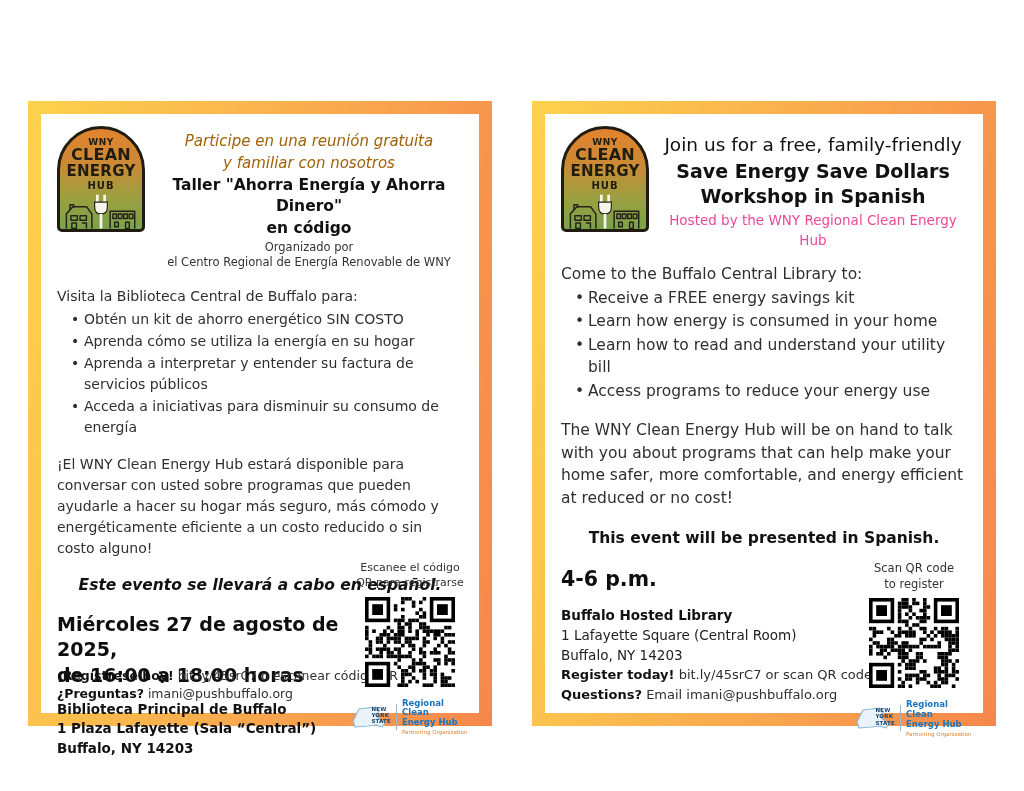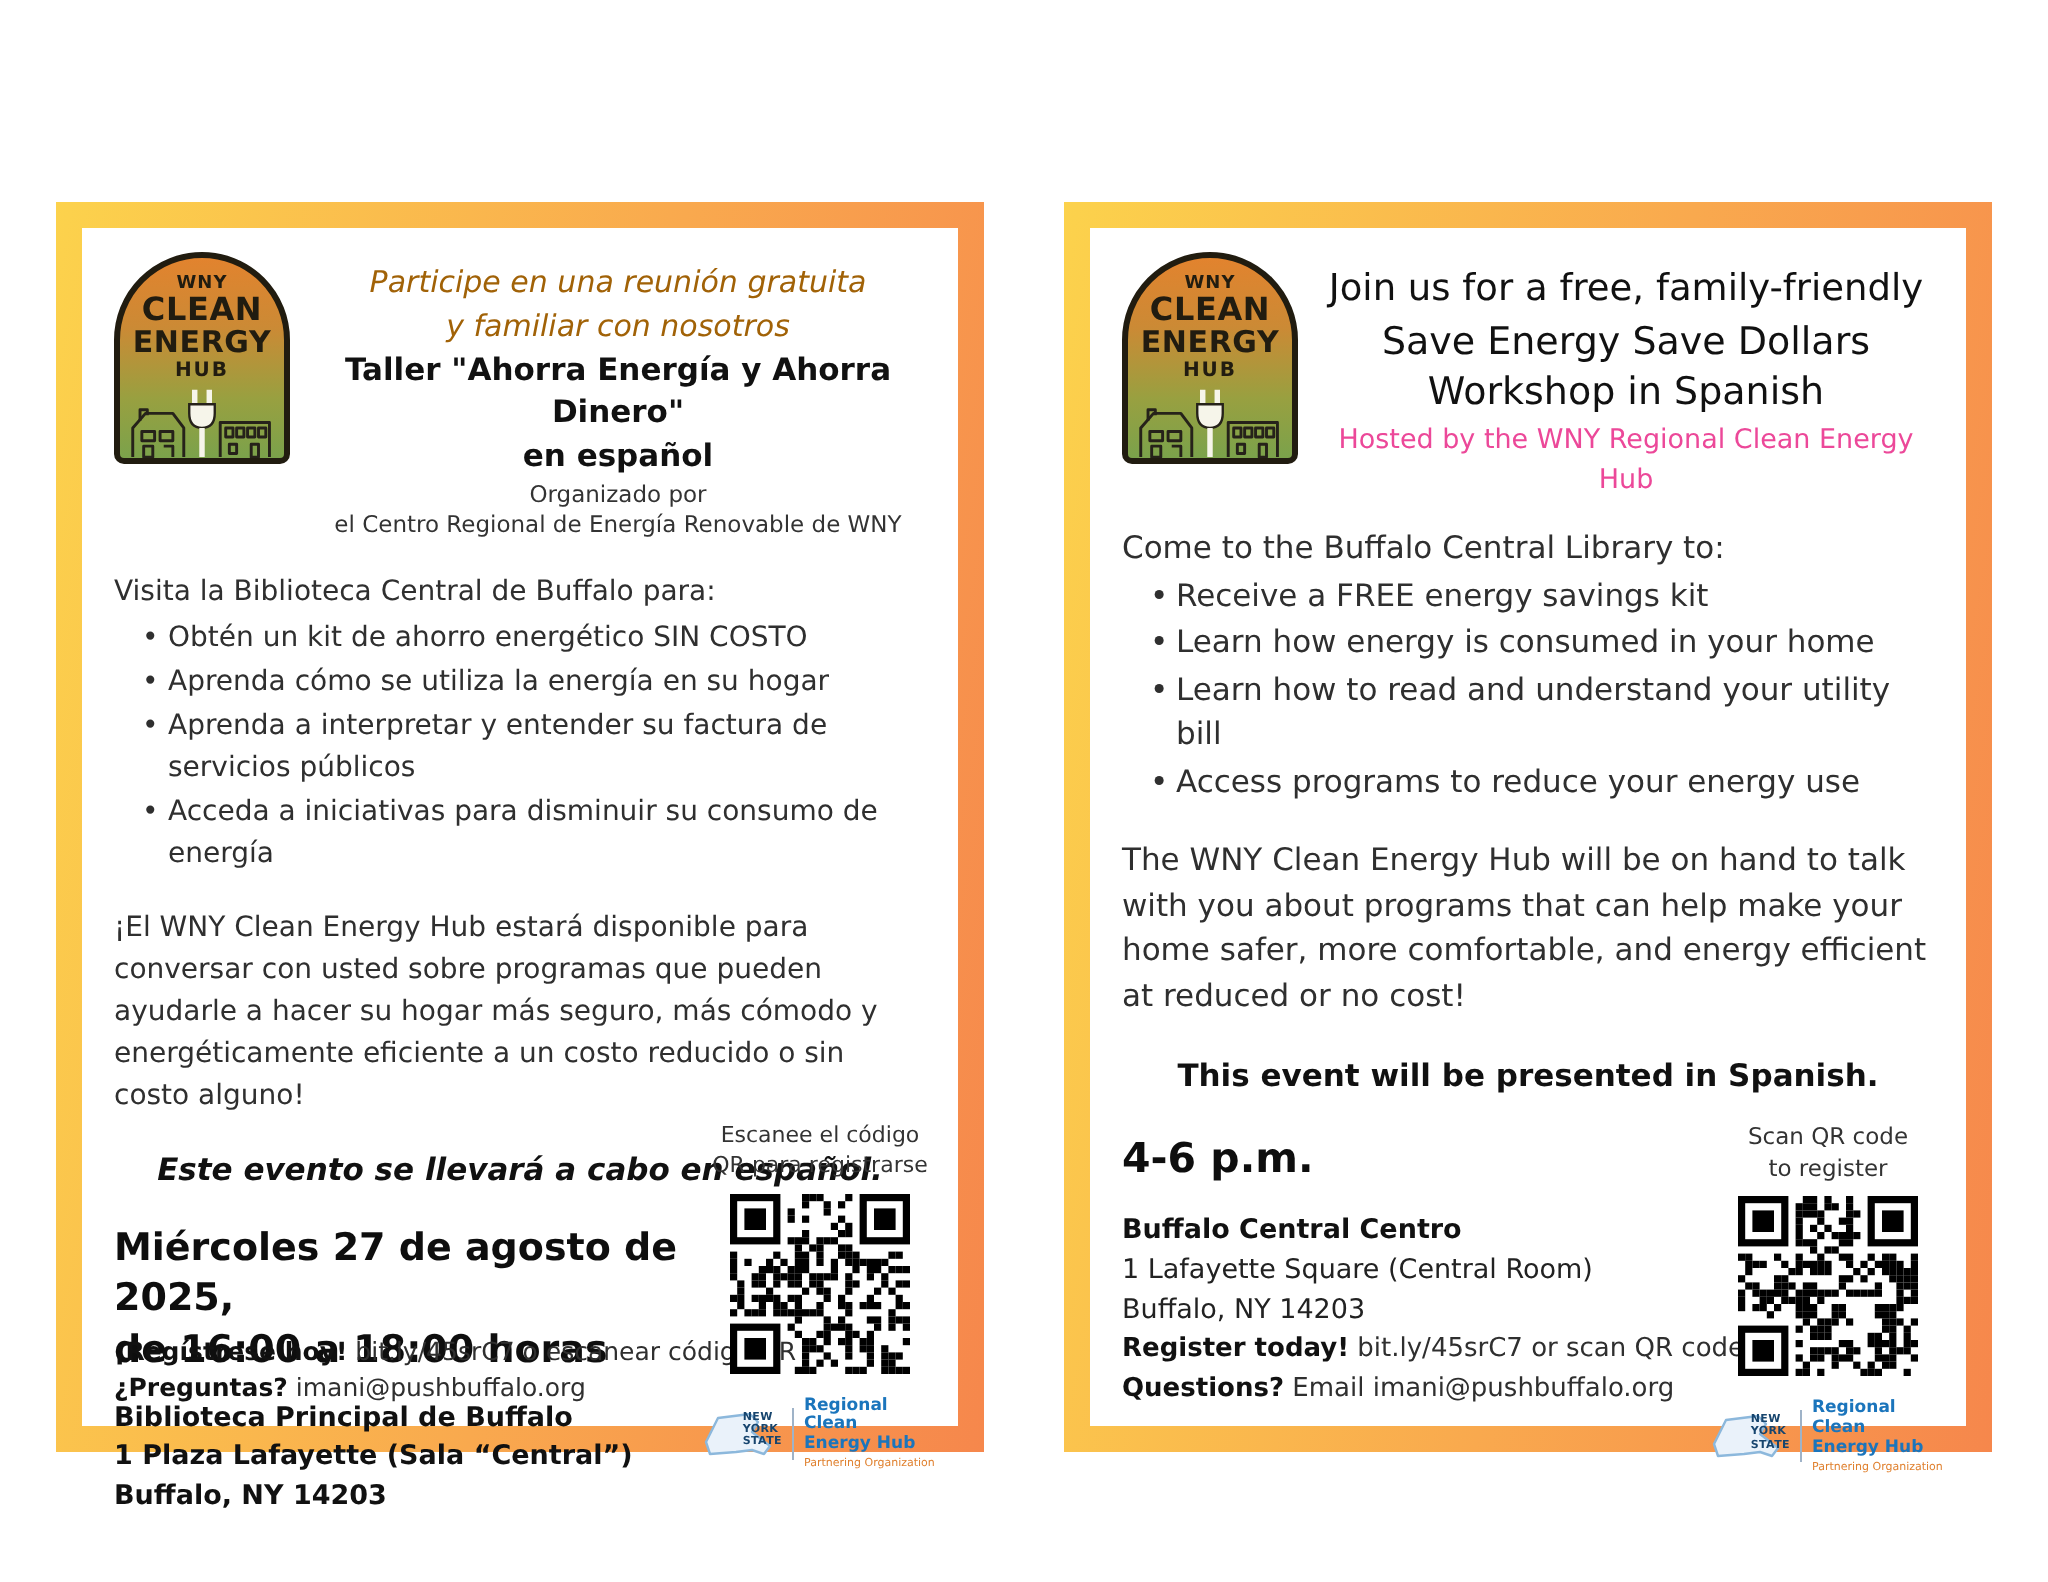--- a/index.html
+++ b/index.html
@@ -24,21 +24,21 @@
   .logo-clean  { font-size:16px; font-weight:800; color:#211c10; line-height:1.05; letter-spacing:.3px; }
   .logo-energy { font-size:15px; font-weight:800; color:#211c10; line-height:1.05; letter-spacing:.3px; }
   .logo-hub    { font-size:10px; font-weight:700; color:#211c10; line-height:1.2; letter-spacing:1px; }
   .logo-art { margin-top:1px; }
 
   .header-text { flex:1; text-align:center; padding-top:5px; }
   .flyer--es .tagline { font-style:italic; font-size:15px; line-height:1.45; color:#a16207; }
   .flyer--es .title   { font-weight:700; font-size:15.5px; line-height:1.4; color:#111; }
   .flyer--es .hostline{ font-size:11.5px; line-height:1.35; color:#333; }
   .flyer--en .tagline { font-size:18.5px; line-height:1.5; color:#111; }
-  .flyer--en .title   { font-weight:400; font-size:19px; line-height:1.35; color:#111; }
+  .flyer--en .title   { font-weight:700; font-size:19px; line-height:1.35; color:#111; }
   .flyer--en .hostline{ font-size:13.5px; line-height:1.5; color:#ec4899; }
 
   
   .flyer--es .bodytext { font-size:14px; line-height:1.5; }
   .flyer--en .bodytext { font-size:15.5px; line-height:1.45; }
   .intro { margin-top:15px; }
   .flyer--en .intro { margin-top:12px; }
   ul.bullets { list-style:none; padding-left:14px; margin-top:2px; }
   ul.bullets li { padding-left:13px; position:relative; margin:1px 0; }
   ul.bullets li::before { content:"•"; position:absolute; left:0; top:0; }
@@ -111,21 +111,21 @@
               <path d="M37 2 v8 M45 2 v8" stroke="#f6f5ea" stroke-width="3" fill="none"></path>
               <path d="M34 10 h14 v5 q0 8 -7 8 q-7 0 -7 -8 z" fill="#f6f5ea" stroke="#26221a" stroke-width="1.3"></path>
               <path d="M41 23 v16" stroke="#f6f5ea" stroke-width="3" fill="none"></path>
             </g>
           </svg>
         </div>
         <div class="header-text">
           <div class="tagline">Participe en una reunión gratuita</div>
           <div class="tagline">y familiar con nosotros</div>
           <div class="title">Taller "Ahorra Energía y Ahorra Dinero"</div>
-          <div class="title">en español</div>
+          <div class="title">en código</div>
           <div class="hostline">Organizado por</div>
           <div class="hostline">el Centro Regional de Energía Renovable de WNY</div>
         </div>
       </div>
 
       <div class="bodytext intro">Visita la Biblioteca Central de Buffalo para:</div>
       <ul class="bullets bodytext">
         <li>Obtén un kit de ahorro energético SIN COSTO</li>
         <li>Aprenda cómo se utiliza la energía en su hogar</li>
         <li>Aprenda a interpretar y entender su factura de servicios públicos</li>
@@ -436,21 +436,21 @@
         <li>Access programs to reduce your energy use</li>
       </ul>
 
       <div class="bodytext paragraph">The WNY Clean Energy Hub will be on hand to talk with you about programs that can help make your home safer, more comfortable, and energy efficient at reduced or no cost!</div>
       <div class="lang-note">This event will be presented in Spanish.</div>
 
       <div class="date-block">
         <div>4-6 p.m.</div>
       </div>
       <div class="venue-block">
-        <div class="venue-name">Buffalo Central Centro</div>
+        <div class="venue-name">Buffalo Hosted Library</div>
         <div>1 Lafayette Square (Central Room)</div>
         <div>Buffalo, NY 14203</div>
       </div>
 
       <div class="register-block">
         <div><b>Register today!</b><span> bit.ly/45srC7 or scan QR code</span></div>
         <div><b>Questions?</b><span> Email imani@pushbuffalo.org</span></div>
       </div>
 
       <div class="qr-col">

